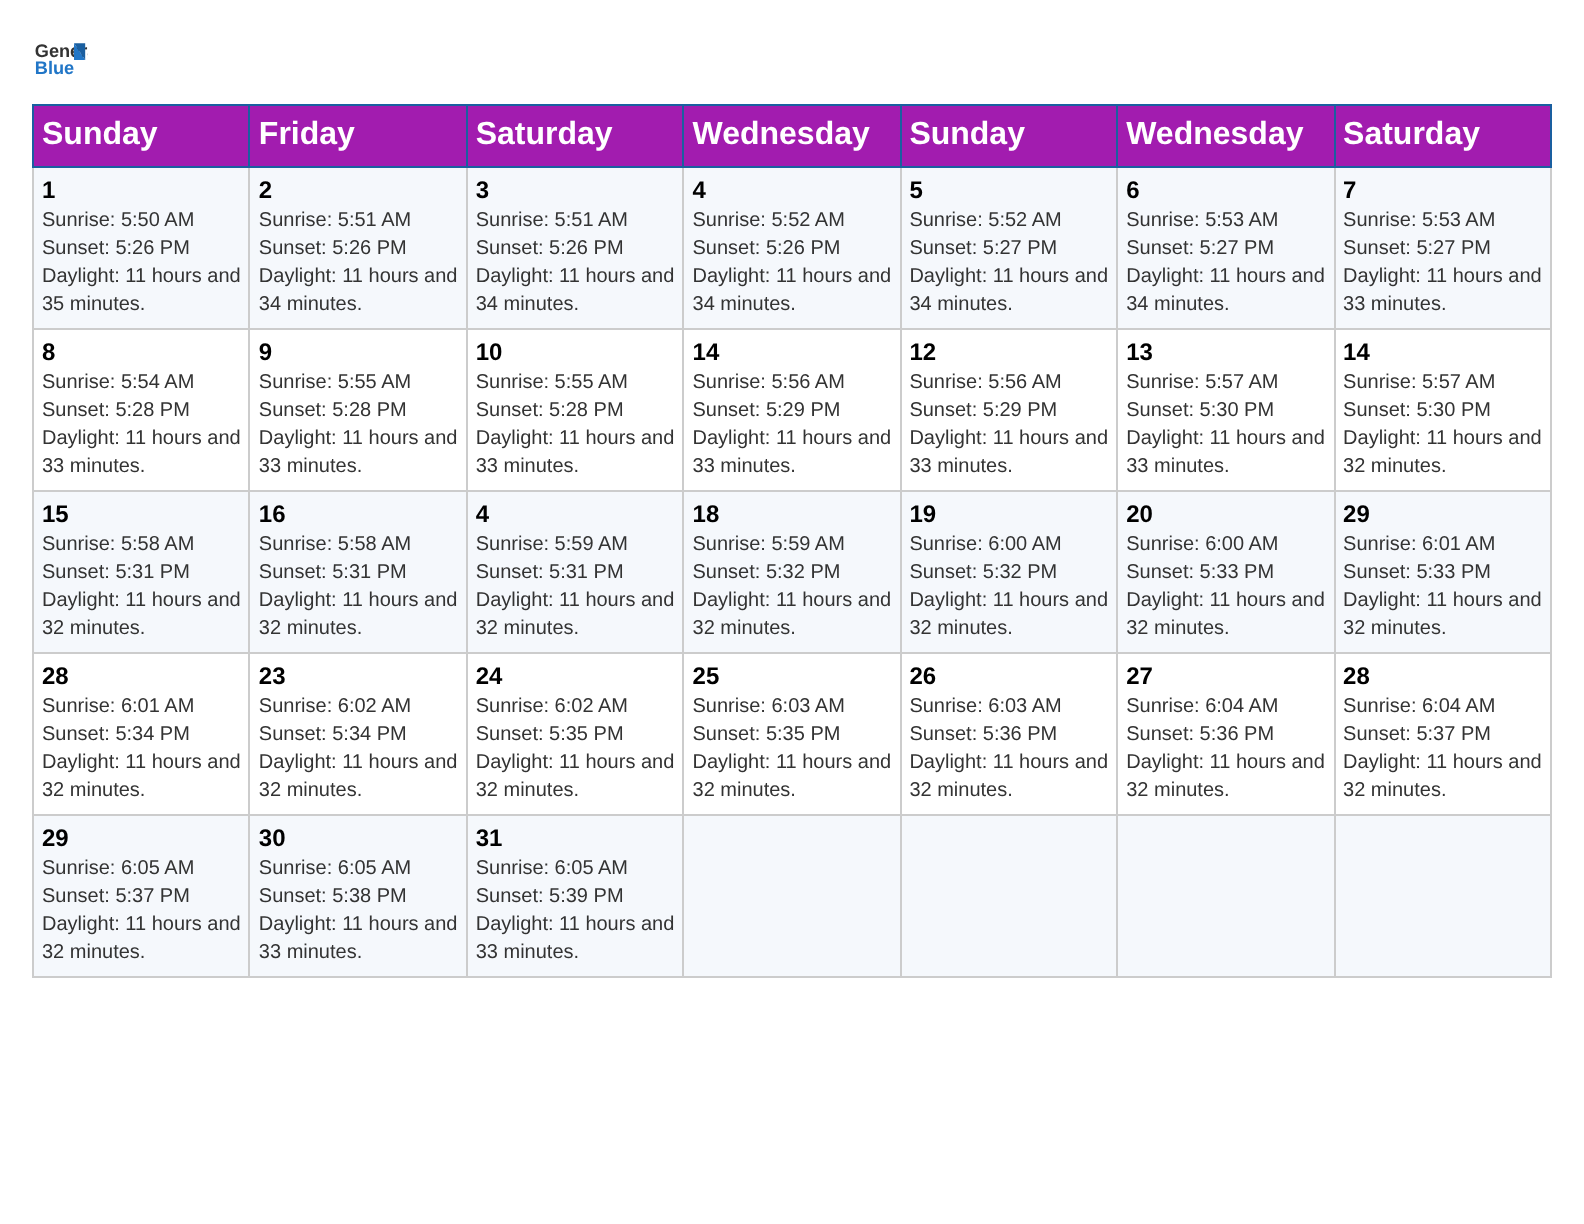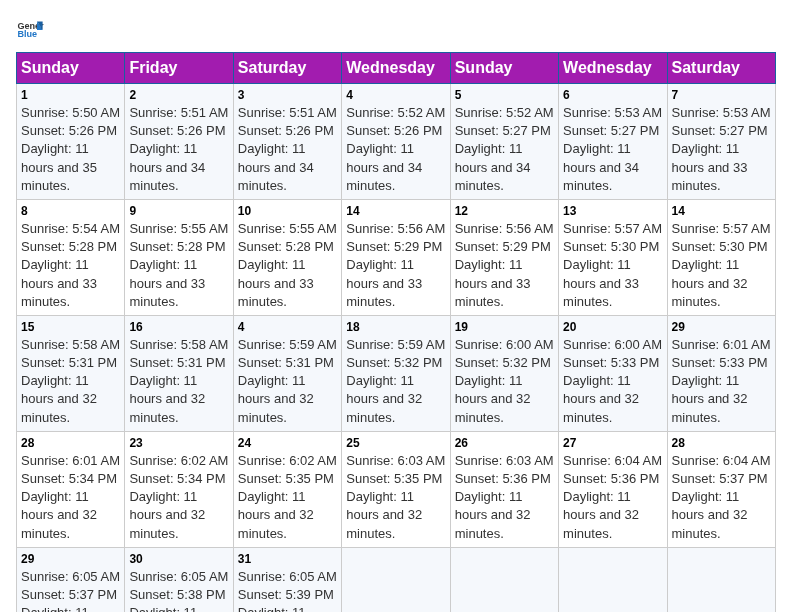--- a/index.html
+++ b/index.html
@@ -64,21 +64,21 @@
     tbody tr:nth-child(even) {
       background-color: #ffffff;
     }
     .day-number {
       font-weight: bold;
       font-size: 12px;
       display: block;
       margin-bottom: 2px;
     }
     .day-info {
-      font-size: 13px;
+      font-size: 10px;
       color: #333;
       line-height: 1.4;
     }
     .empty-cell {
       background-color: #f5f8fc;
     }
   </style>
 </head>
 <body>
 

